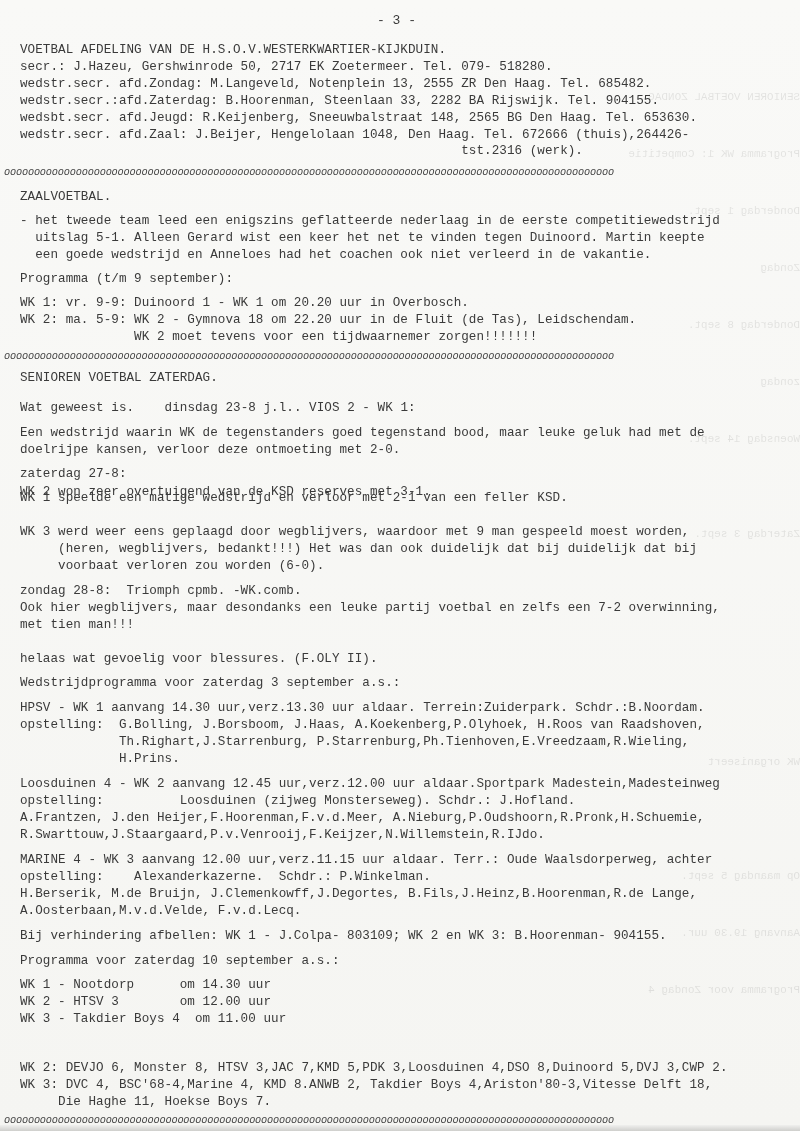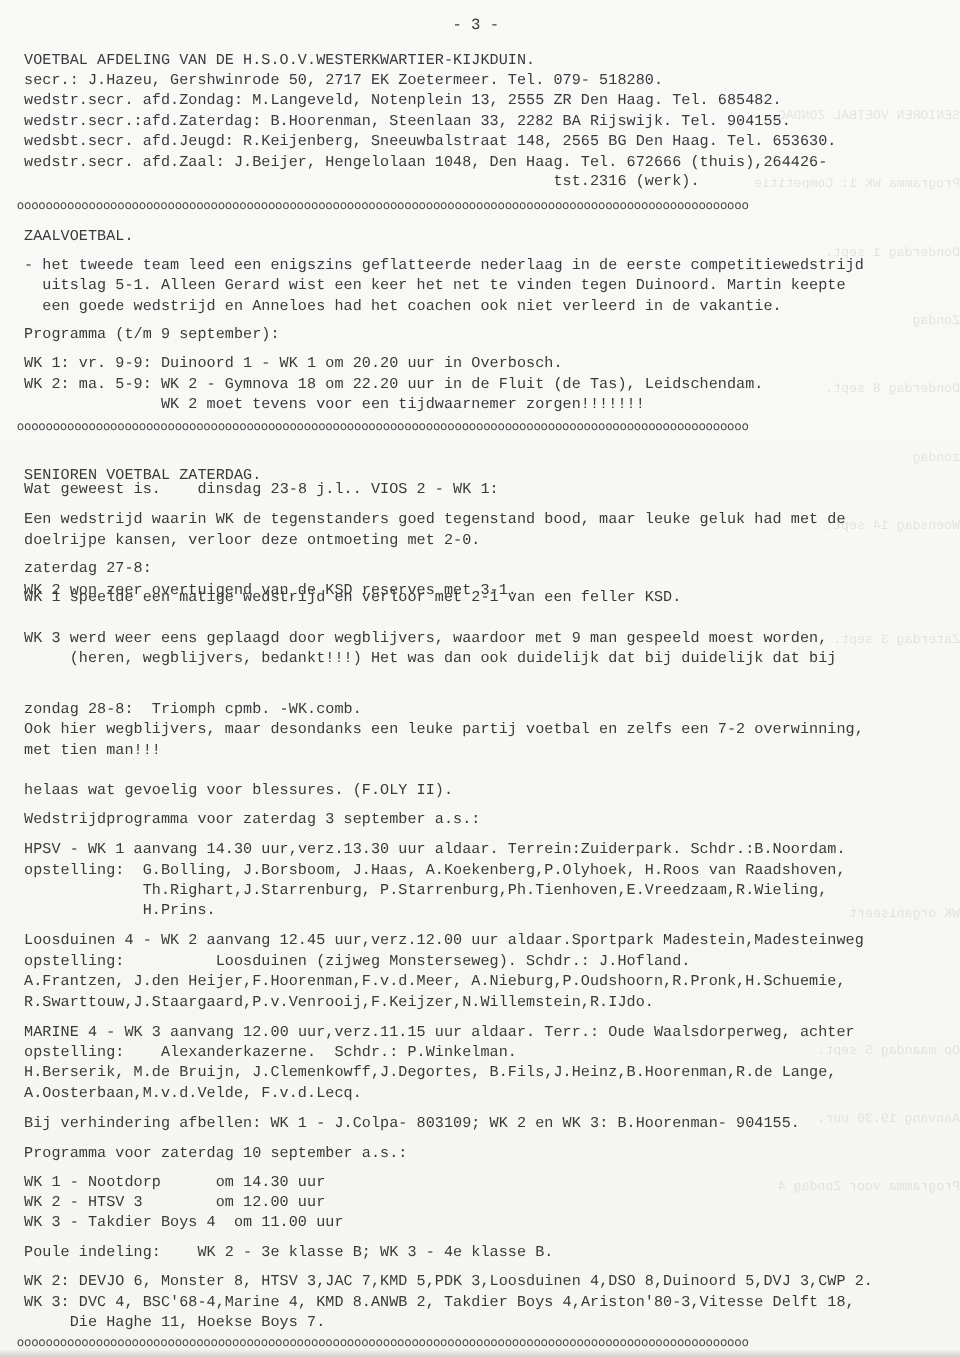--- a/index.html
+++ b/index.html
@@ -18,21 +18,21 @@
     position: absolute; right: 0; top: 50px; width: 260px;
     font-size: 11px; line-height: 19px; color: rgba(0,0,0,0.09);
     transform: scaleX(-1); white-space: pre; overflow: hidden;
   }
   .t {
     position: absolute; left: 20px; white-space: pre;
     font-size: 12.6px; line-height: 16.5px; letter-spacing: 0.05px;
   }
   .u { text-underline-offset: 2px; }
   .pn { position: absolute; left: 377px; top: 13px; font-size: 13px; white-space: pre; }
-  .sep { position: absolute; left: 14px; font-size: 10.3px; letter-spacing: -0.2px; color: #444; white-space: pre; }
+  .sep { position: absolute; left: 4px; font-size: 10.3px; letter-spacing: -0.2px; color: #444; white-space: pre; font-style: italic; }
   .bottom-edge { position: absolute; left: 0; bottom: 0; width: 800px; height: 6px; background: linear-gradient(180deg, #f0f0ee, #cfcfcc); }
 </style>
 </head>
 <body>
 
 <div class="page">
 
   <div class="bleed">
     <div>SENIOREN VOETBAL ZONDAG.</div>
     <div>Programma WK 1: Competitie</div>
@@ -69,30 +69,31 @@
   <div class="t" style="top:213px">- het tweede team leed een enigszins geflatteerde nederlaag in de eerste competitiewedstrijd</div>
   <div class="t" style="top:230px">  uitslag 5-1. Alleen Gerard wist een keer het net te vinden tegen Duinoord. Martin keepte</div>
   <div class="t" style="top:247px">  een goede wedstrijd en Anneloes had het coachen ook niet verleerd in de vakantie.</div>
   <div class="t u" style="top:271px">Programma (t/m 9 september):</div>
   <div class="t" style="top:295px">WK 1: vr. 9-9: Duinoord 1 - WK 1 om 20.20 uur in Overbosch.</div>
   <div class="t" style="top:312px">WK 2: ma. 5-9: WK 2 - Gymnova 18 om 22.20 uur in de Fluit (de Tas), Leidschendam.</div>
   <div class="t" style="top:329px">               WK 2 moet tevens voor een tijdwaarnemer zorgen!!!!!!!</div>
 
   <div class="sep" style="top:350px">oooooooooooooooooooooooooooooooooooooooooooooooooooooooooooooooooooooooooooooooooooooooooooooooooooooo</div>
 
-  <div class="t u" style="top:388px">SENIOREN VOETBAL ZATERDAG.</div>
+  <div class="t u" style="top:370px">SENIOREN VOETBAL ZATERDAG.</div>
   <div class="t" style="top:400px"><span class="u">Wat geweest is.</span><span>    </span><span class="u">dinsdag 23-8 j.l.</span><span>. VIOS 2 - WK 1:</span></div>
   <div class="t" style="top:425px">Een wedstrijd waarin WK de tegenstanders goed tegenstand bood, maar leuke geluk had met de</div>
   <div class="t" style="top:442px">doelrijpe kansen, verloor deze ontmoeting met 2-0.</div>
 
   <div class="t u" style="top:466px">zaterdag 27-8:</div>
   <div class="t" style="top:490px">WK 1 speelde een matige wedstrijd en verloor met 2-1 van een feller KSD.</div>
   <div class="t" style="top:484px">WK 2 won zeer overtuigend van de KSD reserves met 3-1.</div>
   <div class="t" style="top:524px">WK 3 werd weer eens geplaagd door wegblijvers, waardoor met 9 man gespeeld moest worden,</div>
   <div class="t" style="top:541px">     (heren, wegblijvers, bedankt!!!) Het was dan ook duidelijk dat bij duidelijk dat bij</div>
+  <div class="t" style="top:558px">     voorbaat verloren zou worden (6-0).</div>
 
   <div class="t" style="top:583px"><span class="u">zondag 28-8:</span><span>  Triomph cpmb. -WK.comb.</span></div>
   <div class="t" style="top:600px">Ook hier wegblijvers, maar desondanks een leuke partij voetbal en zelfs een 7-2 overwinning,</div>
   <div class="t" style="top:617px">met tien man!!!</div>
   <div class="t" style="top:651px">helaas wat gevoelig voor blessures. (F.OLY II).</div>
 
   <div class="t u" style="top:675px">Wedstrijdprogramma voor zaterdag 3 september a.s.:</div>
 
   <div class="t" style="top:700px"><span class="u">HPSV - WK 1</span><span> aanvang 14.30 uur,verz.13.30 uur aldaar. Terrein:Zuiderpark. Schdr.:B.Noordam.</span></div>
   <div class="t" style="top:717px">opstelling:  G.Bolling, J.Borsboom, J.Haas, A.Koekenberg,P.Olyhoek, H.Roos van Raadshoven,</div>
@@ -109,21 +110,20 @@
   <div class="t" style="top:903px">A.Oosterbaan,M.v.d.Velde, F.v.d.Lecq.</div>
   <div class="t" style="top:886px">H.Berserik, M.de Bruijn, J.Clemenkowff,J.Degortes, B.Fils,J.Heinz,B.Hoorenman,R.de Lange,</div>
 
   <div class="t" style="top:928px"><span class="u">Bij verhindering afbellen</span><span>: WK 1 - J.Colpa- 803109; WK 2 en WK 3: B.Hoorenman- 904155.</span></div>
 
   <div class="t u" style="top:953px">Programma voor zaterdag 10 september a.s.:</div>
   <div class="t" style="top:977px">WK 1 - Nootdorp      om 14.30 uur</div>
   <div class="t" style="top:994px">WK 2 - HTSV 3        om 12.00 uur</div>
   <div class="t" style="top:1011px">WK 3 - Takdier Boys 4  om 11.00 uur</div>
 
-  <div class="t" style="top:1036px"><span class="u">Poule indeling:</span><span>    WK 2 - 3e klasse B; WK 3 - 4e klasse B.</span></div>
 
   <div class="t" style="top:1060px"><span class="u">WK 2</span><span>: DEVJO 6, Monster 8, HTSV 3,JAC 7,KMD 5,PDK 3,Loosduinen 4,DSO 8,Duinoord 5,DVJ 3,CWP 2.</span></div>
   <div class="t" style="top:1077px"><span class="u">WK 3</span><span>: DVC 4, BSC'68-4,Marine 4, KMD 8.ANWB 2, Takdier Boys 4,Ariston'80-3,Vitesse Delft 18,</span></div>
   <div class="t" style="top:1094px">     Die Haghe 11, Hoekse Boys 7.</div>
 
   <div class="sep" style="top:1114px">oooooooooooooooooooooooooooooooooooooooooooooooooooooooooooooooooooooooooooooooooooooooooooooooooooooo</div>
 
   <div class="bottom-edge"></div>
 </div>
 

